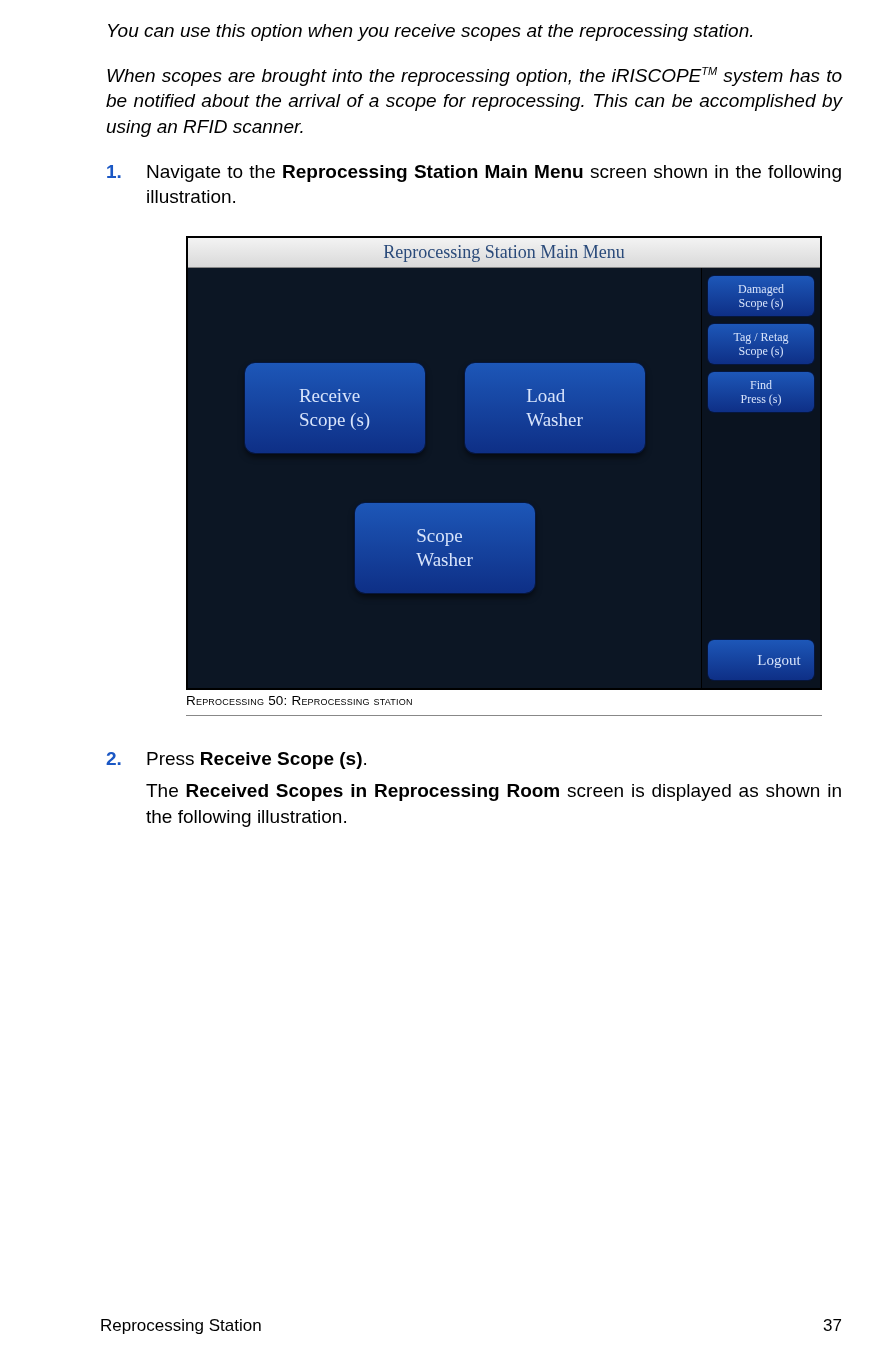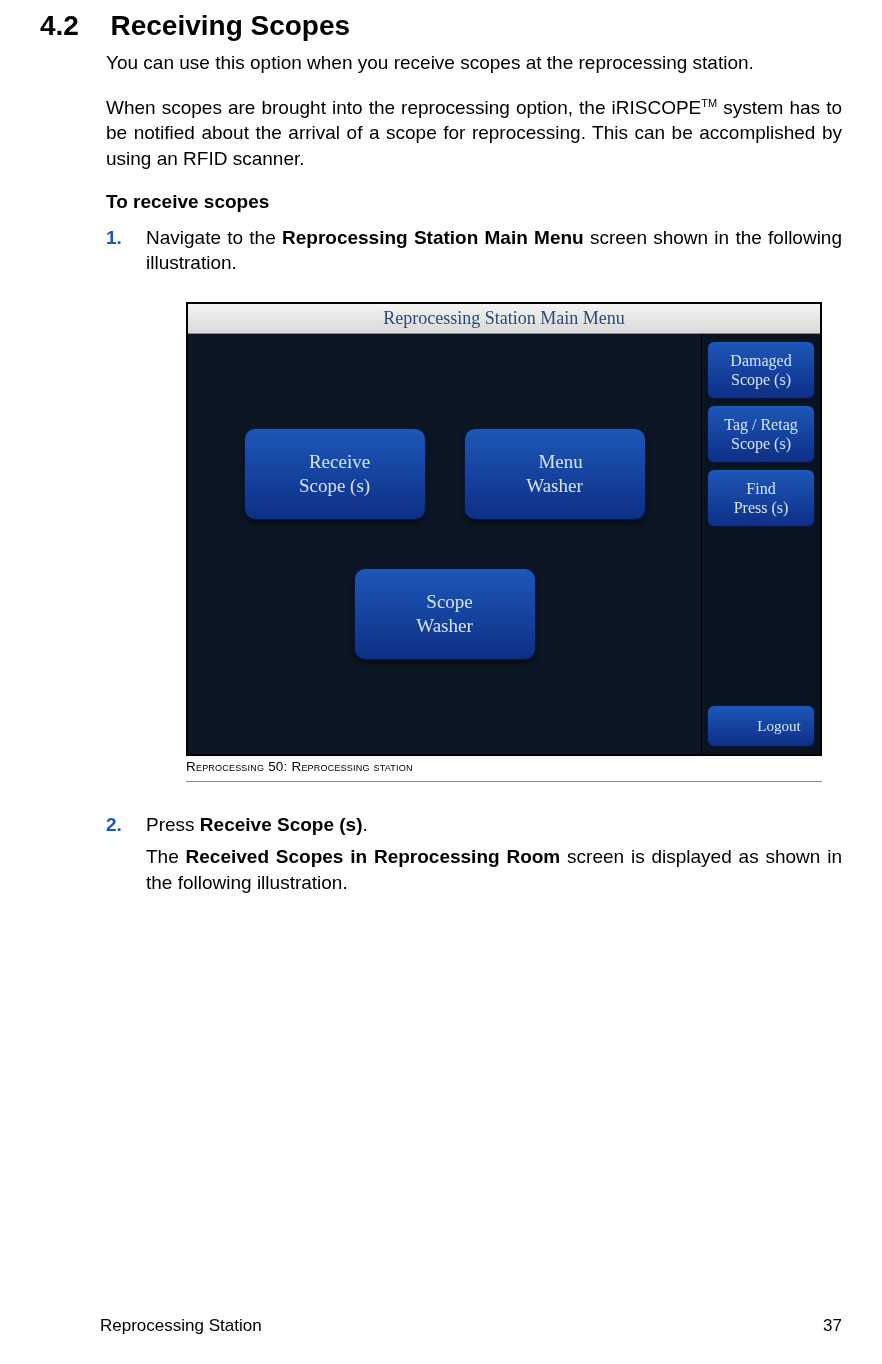--- a/index.html
+++ b/index.html
@@ -31,20 +31,21 @@
   }
   .body-block {
     margin-left: 66px;
     margin-right: 0;
   }
   .para {
     font-size: 19px;
     line-height: 1.35;
     margin-top: 8px;
     text-align: justify;
+    font-style: italic;
   }
   .para sup { font-size: 11px; }
   .bold { font-weight: bold; }
   .subhead {
     font-size: 19px;
     font-weight: bold;
     margin-top: 14px;
   }
   ol.steps {
     list-style: none;
@@ -115,21 +116,21 @@
     width: 180px;
     height: 90px;
     border-radius: 10px;
     background: linear-gradient(#1d57b8, #0e2f86);
     color: #d8e4fb;
     font-family: "Times New Roman", serif;
     font-size: 19px;
     display: flex;
     align-items: center;
     justify-content: center;
-    text-align: right;
+    text-align: left;
     box-shadow: 0 0 0 1px #06163c, 0 4px 6px rgba(0,0,0,0.6);
     line-height: 1.25;
     white-space: pre-line;
   }
   .device-side {
     width: 118px;
     background: #0a1320;
     display: flex;
     flex-direction: column;
     padding: 8px 6px;
@@ -138,23 +139,23 @@
   }
   .side-group {
     display: flex;
     flex-direction: column;
     gap: 8px;
   }
   .side-btn {
     background: linear-gradient(#1d57b8, #0e2f86);
     color: #d8e4fb;
     font-family: "Times New Roman", serif;
-    font-size: 16px;
+    font-size: 12px;
     border-radius: 6px;
-    height: 56px;
+    height: 40px;
     display: flex;
     align-items: center;
     justify-content: center;
     text-align: center;
     line-height: 1.2;
     box-shadow: 0 0 0 1px #06163c;
     white-space: pre-line;
   }
   .side-btn.logout {
     height: 40px;
@@ -182,50 +183,45 @@
     display: flex;
     justify-content: space-between;
     font-size: 17px;
   }
 </style>
 </head>
 <body>
 
 <div class="page">
 
-  <div>
-    <span class="section-number">4.2</span>
-    <span class="section-title-heading">Receiving Scopes</span>
-  </div>
 
   <div class="body-block">
 
     <p class="para">You can use this option when you receive scopes at the reprocessing station.</p>
 
     <p class="para">
       <span>When scopes are brought into the reprocessing option, the  iRISCOPE</span><sup>TM</sup><span> system has to be notified about the arrival of a scope for reprocessing. This can be accomplished by using an RFID scanner.</span>
     </p>
 
-    <div class="subhead">To receive scopes</div>
 
     <ol class="steps">
       <li>
         <span class="step-num">1.</span>
         <span>Navigate to the </span><span class="bold">Reprocessing Station Main Menu</span><span> screen shown in the following illustration.</span>
 
         
         <div class="device-frame-wrap">
           <div class="device-frame">
             <div class="device-titlebar">Reprocessing Station Main Menu</div>
             <div class="device-body">
               <div class="device-main">
                 <div class="button-row">
                   <div class="main-btn">Receive
 Scope (s)</div>
-                  <div class="main-btn">Menu
+                  <div class="main-btn">Load
 Washer</div>
                 </div>
                 <div class="button-row">
                   <div class="main-btn">Scope
 Washer</div>
                 </div>
               </div>
               <div class="device-side">
                 <div class="side-group">
                   <div class="side-btn">Damaged

